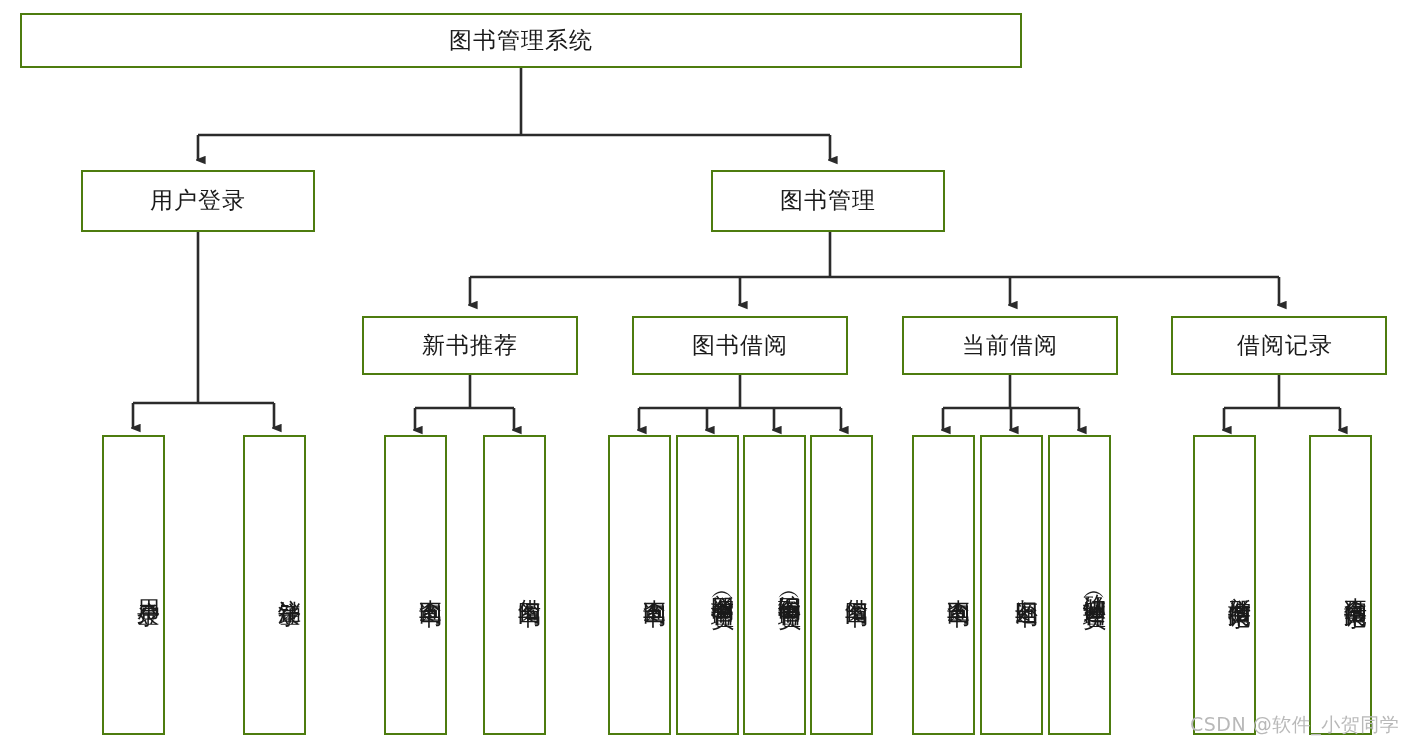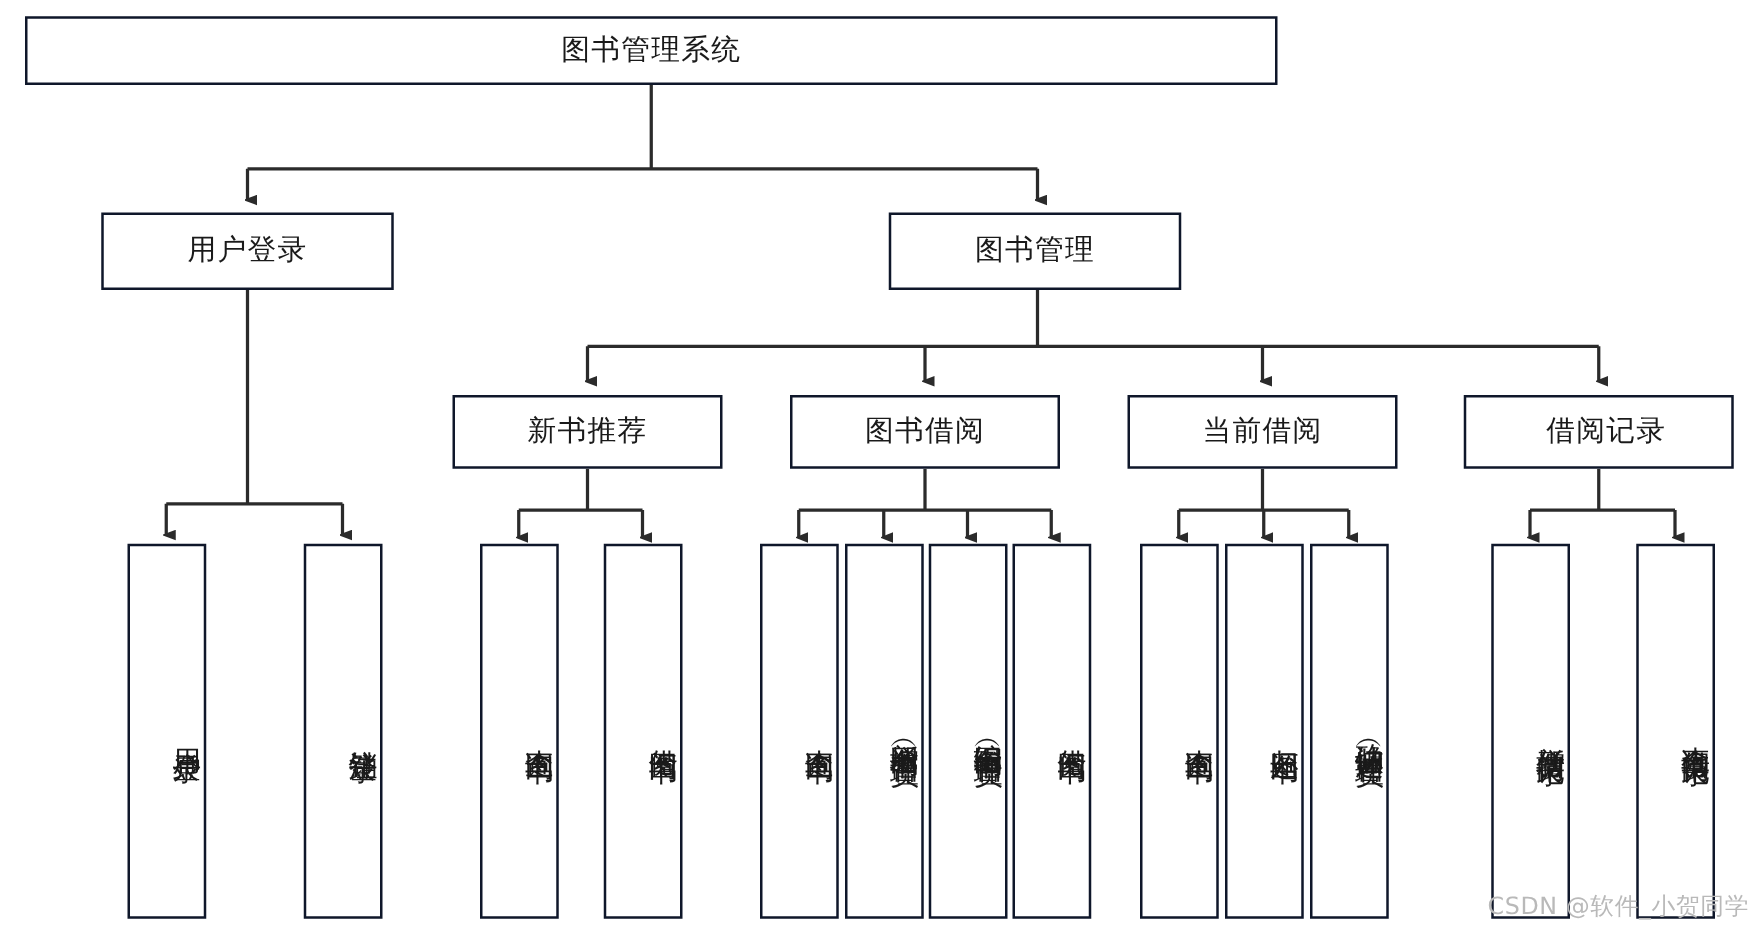--- a/index.html
+++ b/index.html
@@ -22,21 +22,21 @@
     position: absolute;
     left: 0;
     top: 0;
     width: 1405px;
     height: 747px;
     pointer-events: none;
   }
   .node {
     position: absolute;
     box-sizing: border-box;
-    border: 2px solid #0f172a;
+    border: 2px solid #4d7c0f;
     background: #ffffff;
     display: flex;
     align-items: center;
     justify-content: center;
     color: #1a1a1a;
   }
   .node.horizontal {
     font-size: 23px;
     letter-spacing: 1px;
     line-height: 1.1;

